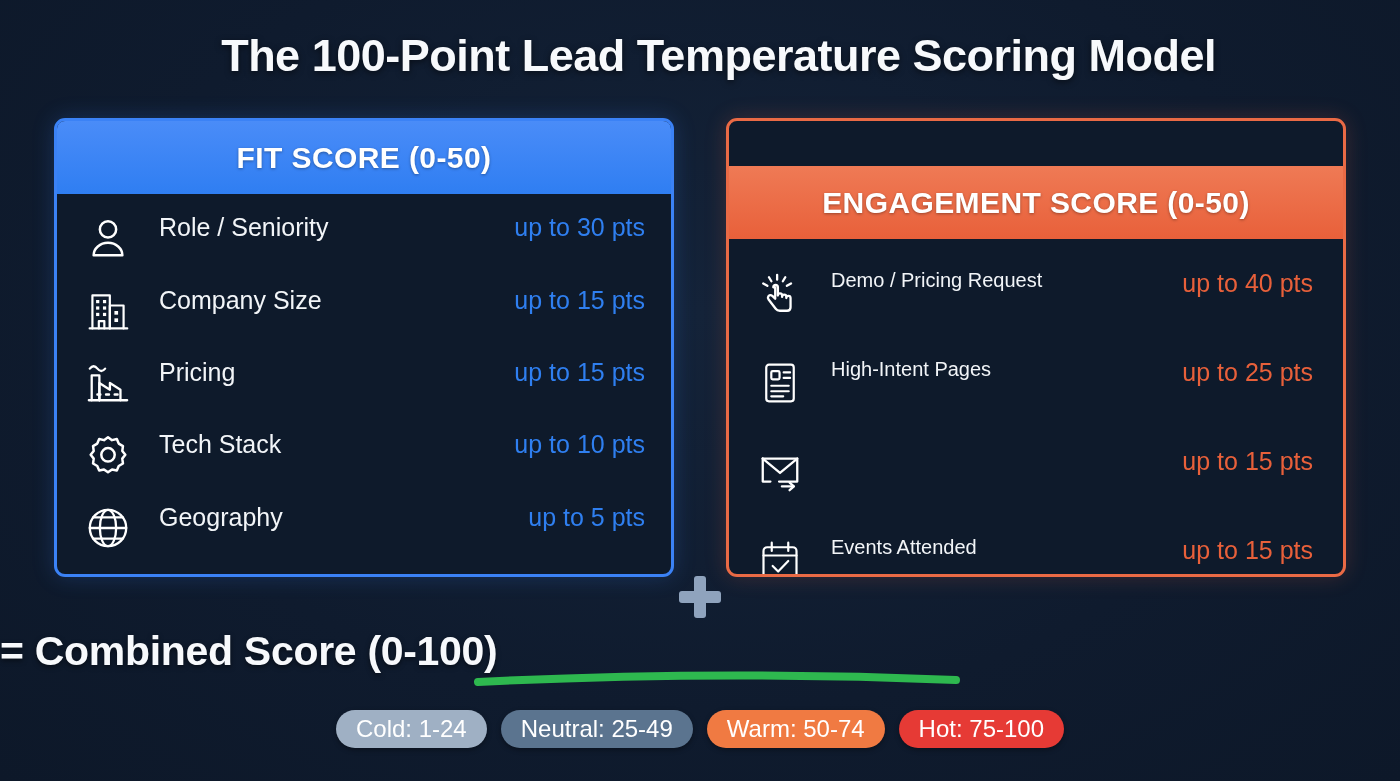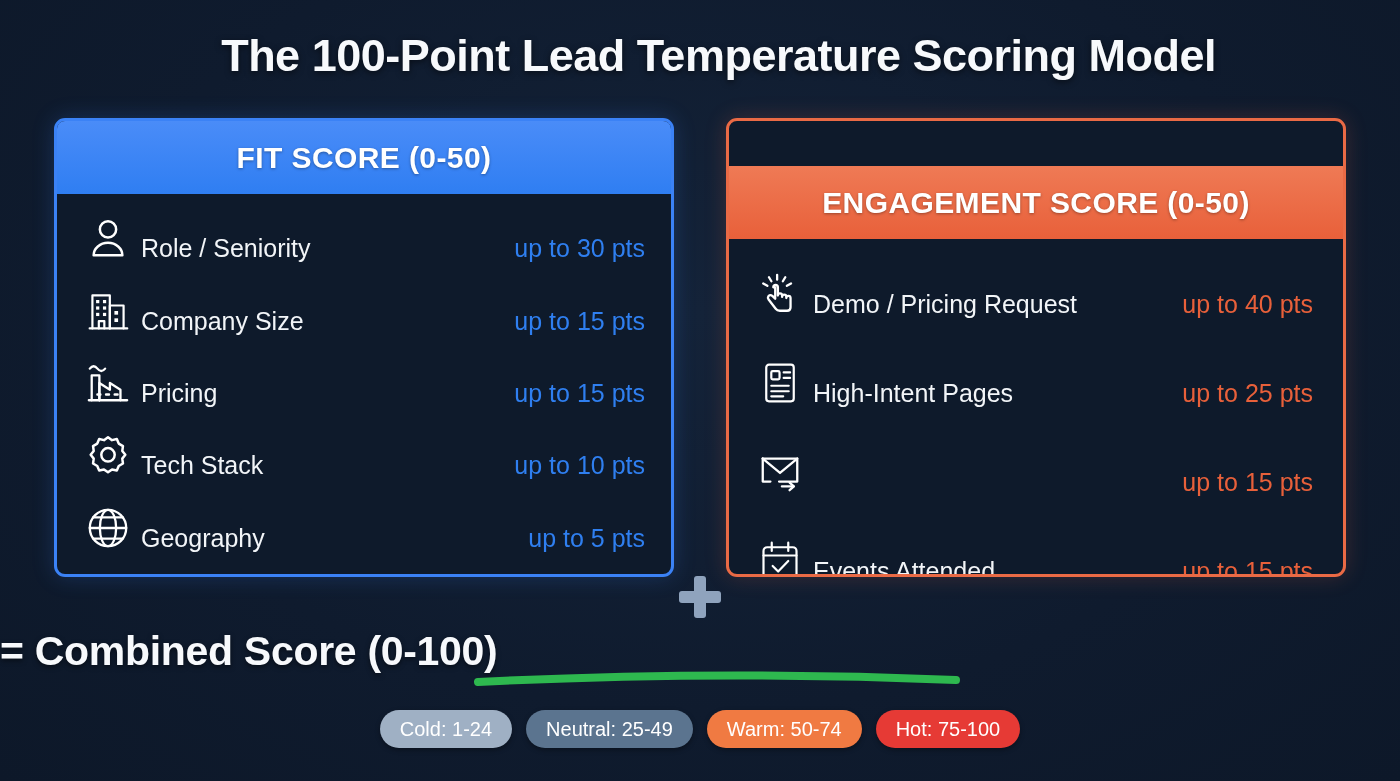--- a/index.html
+++ b/index.html
@@ -79,40 +79,40 @@
     padding: 8px 26px 10px 26px;
     height: 380px;
     display: flex;
     flex-direction: column;
     justify-content: space-around;
   }
   .card-engagement .card-body { padding: 10px 30px 14px 26px; }
 
   .row {
     display: flex;
-    align-items: flex-end;
-    gap: 8px;
+    align-items: flex-start;
+    gap: 26px;
   }
 
   .icon {
     width: 50px;
     height: 50px;
     flex: 0 0 50px;
     display: flex;
     align-items: center;
     justify-content: center;
   }
   .icon svg { display: block; }
 
   .row-label {
     font-size: 25px;
     color: #f2f5f8;
     white-space: nowrap;
   }
-  .card-engagement .row-label { font-size: 25px; }
+  .card-engagement .row-label { font-size: 20px; }
 
   .row-pts {
     margin-left: auto;
     font-size: 25px;
     white-space: nowrap;
   }
   .card-fit .row-pts { color: #2f7ff0; }
   .card-engagement .row-pts { color: #e8603a; }
 
   
@@ -164,21 +164,21 @@
     align-items: center;
     gap: 14px;
   }
   .badge {
     height: 38px;
     padding: 0 20px;
     border-radius: 19px;
     display: flex;
     align-items: center;
     justify-content: center;
-    font-size: 20px;
+    font-size: 24px;
     color: #ffffff;
     white-space: nowrap;
     box-shadow: 0 2px 5px rgba(0,0,0,0.35);
   }
 </style>
 </head>
 <body>
 
 <div class="page">
 

